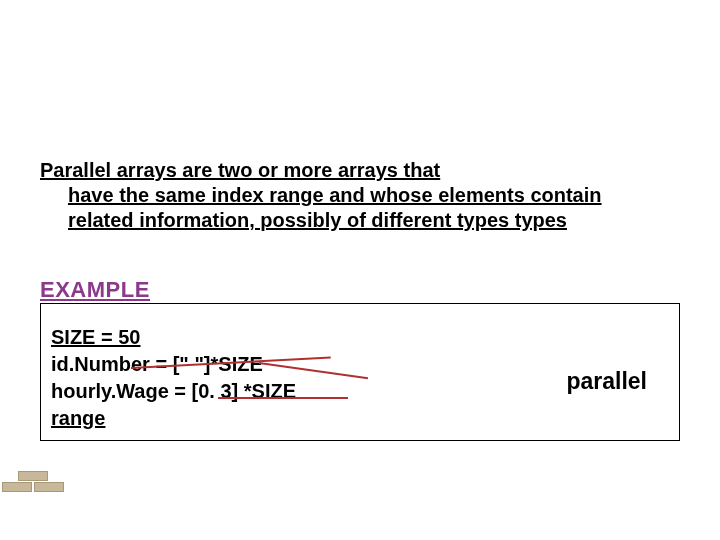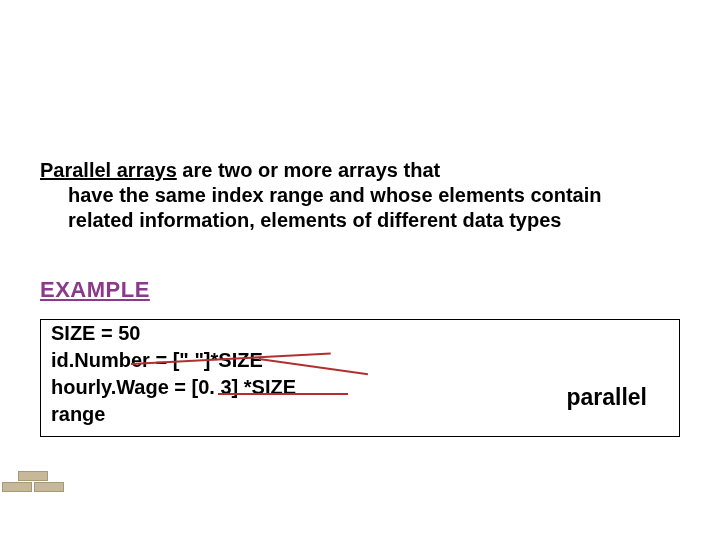--- a/index.html
+++ b/index.html
@@ -9,20 +9,21 @@
     background: #fff;
     font-family: Verdana, Geneva, sans-serif;
     position: relative;
     overflow: hidden;
   }
   .content {
     position: absolute;
     top: 158px;
     left: 40px;
     right: 40px;
+    text-decoration: underline;
   }
   .definition {
     font-size: 20px;
     font-weight: bold;
     color: #000;
     line-height: 1.25;
     padding-left: 0;
     padding-right: 40px;
   }
   .definition .term {
@@ -35,22 +36,22 @@
   .example-heading {
     margin-top: 44px;
     font-size: 22px;
     font-weight: bold;
     color: #8b3a8b;
     text-decoration: underline;
     letter-spacing: 0.5px;
   }
   .code-box {
     border: 1.5px solid #000;
-    margin-top: 16px;
-    padding: 0 10px 8px 10px;
+    margin-top: 0;
+    padding: 20px 10px 8px 10px;
     font-size: 20px;
     font-weight: bold;
     color: #000;
     line-height: 1.35;
     position: relative;
   }
   .line2-wrap, .line3-wrap { position: relative; display: inline-block; }
   .strike-line {
     position: absolute;
     height: 2px;
@@ -99,21 +100,21 @@
   .brick.b2 { left: 34px; bottom: 0; width: 30px; height: 10px; }
   .brick.b3 { left: 18px; bottom: 11px; width: 30px; height: 10px; }
 </style>
 </head>
 <body>
 
 <div class="content">
 
   <div class="definition">
     <span class="term">Parallel arrays</span><span> are two or more arrays that</span>
-    <span class="cont">have the same index range and whose elements contain related information, elements of different data types</span>
+    <span class="cont">have the same index range and whose elements contain related information, possibly of different types types</span>
   </div>
 
   <div class="example-heading">EXAMPLE</div>
 
   <div class="code-box">
     <div>SIZE = 50</div>
     <div class="line2-wrap">
       <span>id.Number = [" "]*SIZE</span>
       <span class="strike-line strike-a1"></span>
       <span class="strike-line strike-a2"></span>

